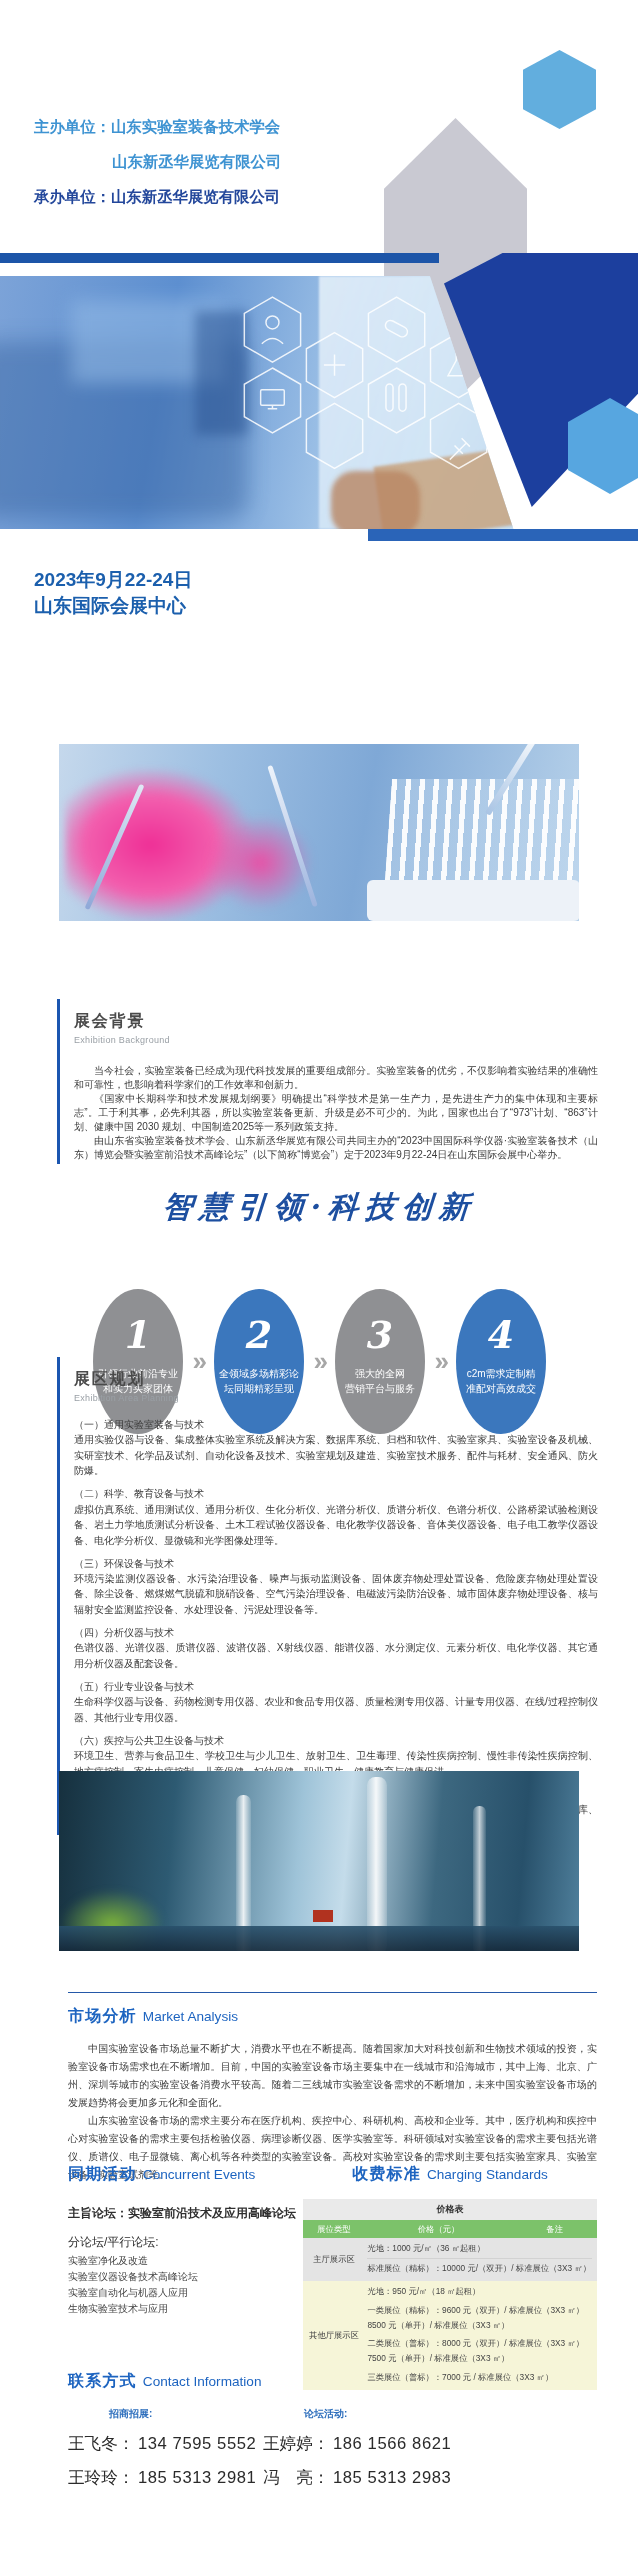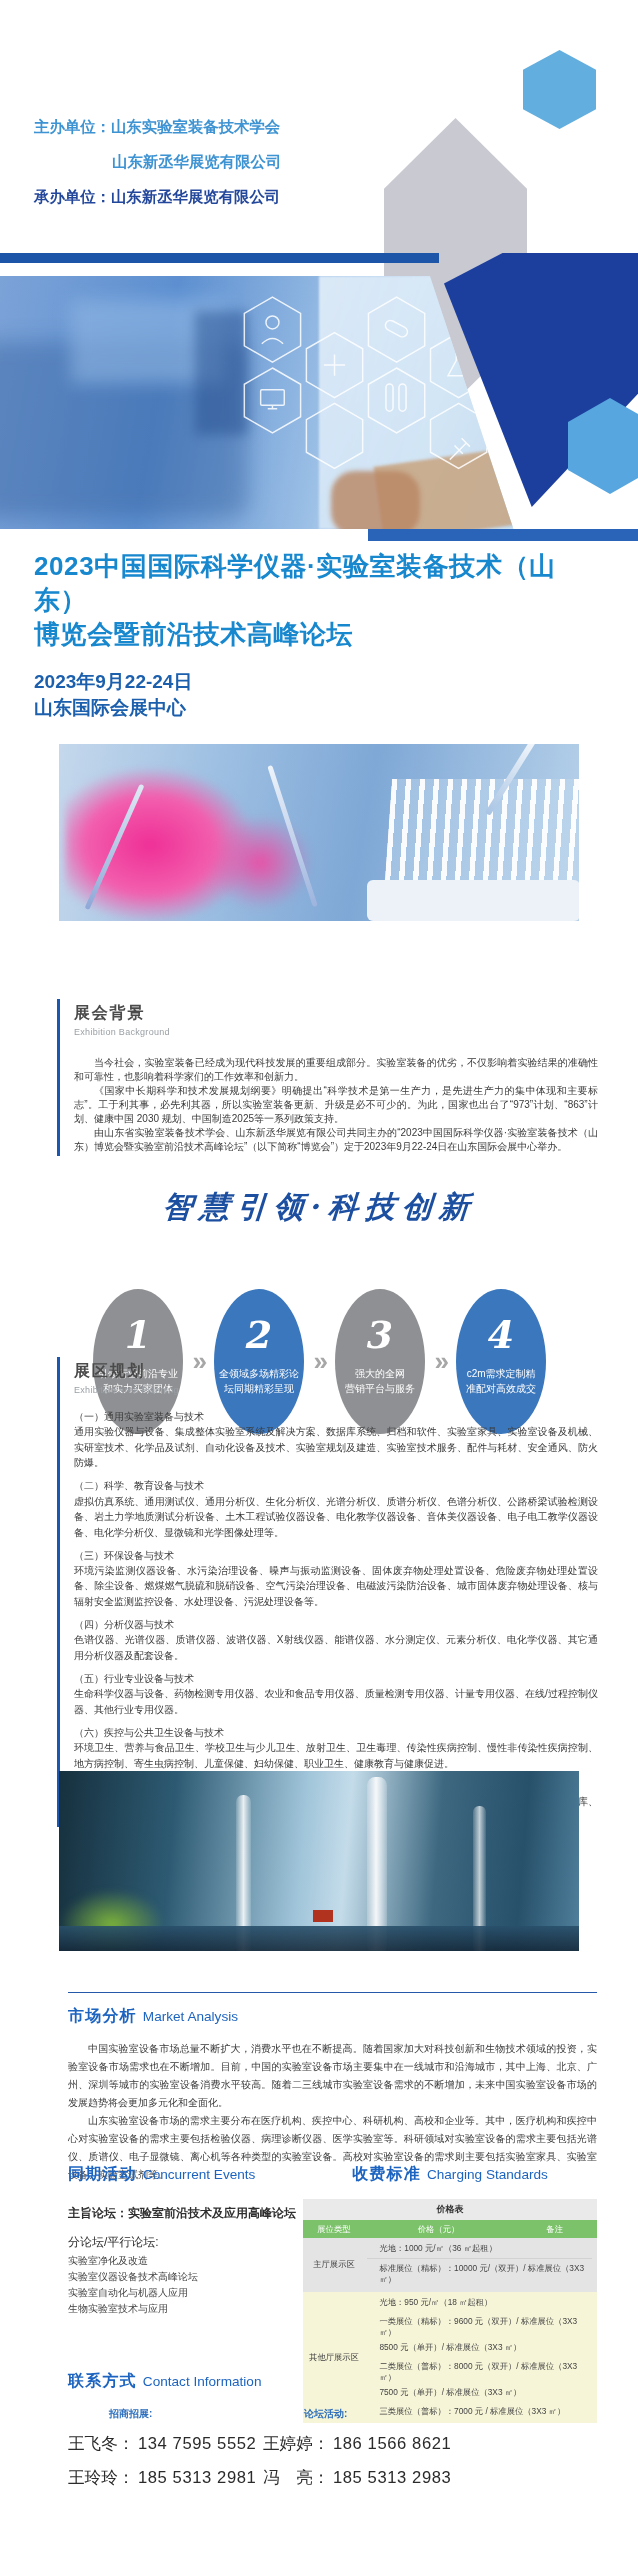--- a/index.html
+++ b/index.html
@@ -45,21 +45,21 @@
   .p1-pink2{position:absolute;left:148px;top:71px;width:106px;height:95px;
      background:radial-gradient(ellipse,#e94fa5 0%,rgba(233,79,165,0) 70%);filter:blur(4.7px);}
   .p1-pip1{position:absolute;left:53px;top:35px;width:5.3px;height:136px;background:linear-gradient(#dfe9f5,#8fa8d8);transform:rotate(24deg);border-radius:3px;}
   .p1-pip2{position:absolute;left:231px;top:18px;width:5.3px;height:148px;background:linear-gradient(#eef4fb,#9db4de);transform:rotate(-18deg);border-radius:3px;}
   .p1-tubes{position:absolute;left:328px;top:35px;width:195px;height:142px;transform:skewX(-4deg);
      background:repeating-linear-gradient(90deg,rgba(255,255,255,.95) 0 5.3px,rgba(196,219,240,.45) 5.3px 14px);}
   .p1-holder{position:absolute;left:308px;top:136px;width:213px;height:41px;background:#edf2f8;border-radius:6px;}
   .p1-pipette{position:absolute;left:449px;top:-12px;width:6px;height:89px;background:linear-gradient(#f4f8fc,#a9c4e4);transform:rotate(32deg);border-radius:2.4px;}
   
   .section{position:absolute;left:57px;width:541px;border-left:3px solid #1B56B0;padding:3.5px 0 2.4px 14px;box-sizing:border-box;}
-  .sec-h-cn{font-size:16px;color:#4A4A4A;font-weight:600;letter-spacing:1.8px;}
+  .sec-h-cn{font-size:16px;color:#4A4A4A;font-weight:600;letter-spacing:1.8px;margin-top:8px;}
   .sec-h-en{font-size:9px;color:#9AA0A6;margin-top:3.5px;letter-spacing:0.3px;}
   .sec-body{margin-top:19px;font-size:10px;line-height:14px;color:#3A3A3A;text-align:justify;}
   .para{text-indent:2em;}
   .section-bg{top:999px;}
   .section-plan{top:1357px;}
   .plan-item-title{margin-top:7.7px;font-size:10px;line-height:15.4px;color:#3A3A3A;}
   .plan-item-body{font-size:10px;line-height:15.4px;color:#3A3A3A;text-align:justify;}
   .section-plan .sec-body{margin-top:14px;}
   
   .slogan{position:absolute;left:0;top:1187px;width:639px;text-align:center;
@@ -102,21 +102,21 @@
   .pt-head{display:flex;background:#7CC26A;color:#fff;font-size:8.3px;}
   .pt-head div{padding:3.5px 0;text-align:center;}
   .pt-h-type{width:62px;}
   .pt-h-price{width:148px;}
   .pt-h-note{width:85px;}
   .pt-row{display:flex;}
   .pt-row-main{background:#E4E4E4;}
   .pt-row-other{background:#F6F5D8;}
   .pt-type{width:62px;display:flex;align-items:center;justify-content:center;text-align:left;font-size:8.3px;}
   .pt-prices{width:232px;padding:3.5px 4.7px 4.7px 2.4px;box-sizing:border-box;}
-  .pt-line{line-height:11.2px;padding:1.8px 0;margin-left:12px;}
+  .pt-line{line-height:11.2px;padding:1.8px 0;}
   .pt-sep{border-top:0.6px solid #d2d2d2;margin:1.8px 0;}
   .pt-gap{margin-bottom:4.1px;}
   
   .contact{position:absolute;left:68px;top:2371px;width:529px;}
   .contact-cols{display:flex;margin-top:15.4px;}
   .cc-col1{width:195px;flex:0 0 auto;}
   .cc-col2{flex:0 0 auto;}
   .cc-label{font-size:10px;font-weight:bold;color:#2E6FBD;margin-left:41px;}
   .cc-row{margin-top:12px;font-size:16.6px;color:#2B2B2B;white-space:nowrap;}
   .cc-row .phone{margin-left:3.5px;letter-spacing:0.6px;}
@@ -170,24 +170,20 @@
         <rect x="460" y="180" width="40" height="30" rx="3" opacity="0.6"></rect>
         <path d="M480 186 v18 M471 195 h18" opacity="0.6"></path>
       </svg>
     </div>
     <div class="banner-navy"></div>
     <div class="hex banner-hexblue"></div>
     <div class="banner-bar"></div>
   </div>
 
   <div class="title-block">
-    <div class="main-title">
-      <div>2023中国国际科学仪器·实验室装备技术（山东）</div>
-      <div>博览会暨前沿技术高峰论坛</div>
-    </div>
     <div class="date-block">
       <div>2023年9月22-24日</div>
       <div>山东国际会展中心</div>
     </div>
   </div>
 
   <div class="photo1">
     <div class="p1-pink"></div>
     <div class="p1-pink2"></div>
     <div class="p1-pip1"></div>

